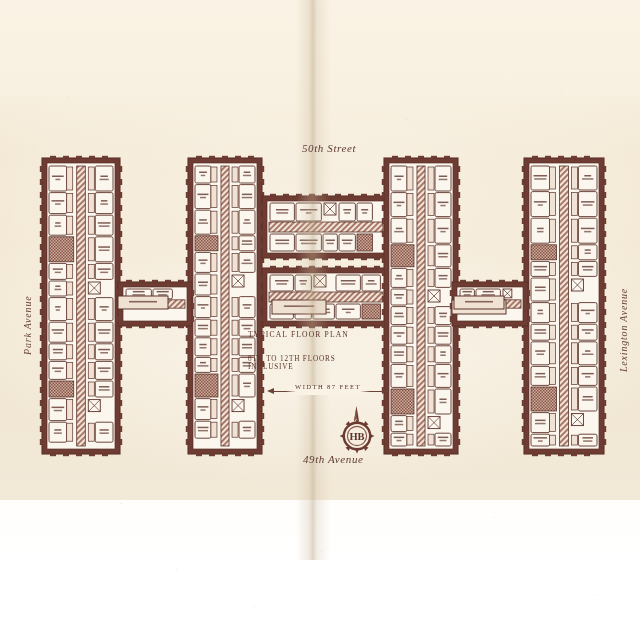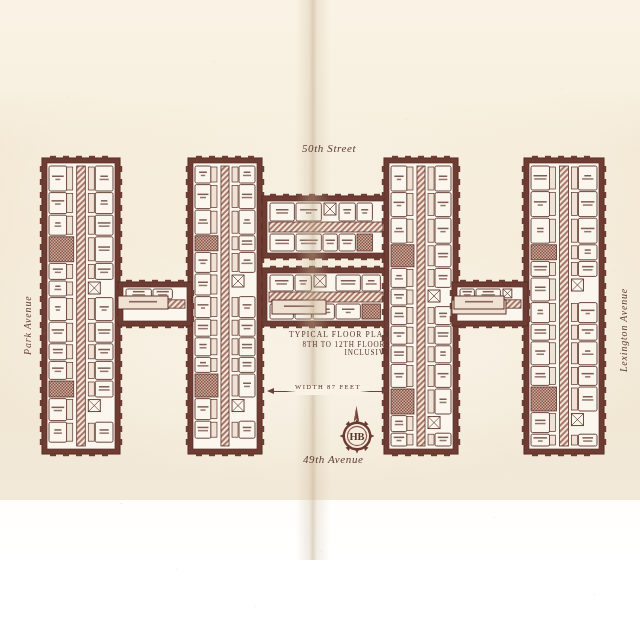--- a/index.html
+++ b/index.html
@@ -82,37 +82,37 @@
     font-style: italic;
     font-size: 10px;
     letter-spacing: .8px;
     color: #6a473c;
   }
   .avenue.left  { transform: rotate(-90deg); transform-origin: left top; }
   .avenue.right { transform: rotate(-90deg); transform-origin: left top; }
 
   .title-block {
     position: absolute;
-    left: 260px;
+    left: 248px;
     top: 330px;
     width: 130px;
-    text-align: right;
+    text-align: left;
     color: #5b352c;
   }
   .title-line1 {
     font-size: 7.6px;
     letter-spacing: 1.15px;
     font-family: "Liberation Serif", serif;
     display: block;
   }
   .title-line2 {
     font-size: 7.2px;
     letter-spacing: .85px;
     display: block;
-    margin-top: 2px;
+    margin-top: 16px;
   }
 
   .dim {
     position: absolute;
     left: 258px;
     top: 382px;
     width: 140px;
     height: 16px;
     color: #5b352c;
   }

